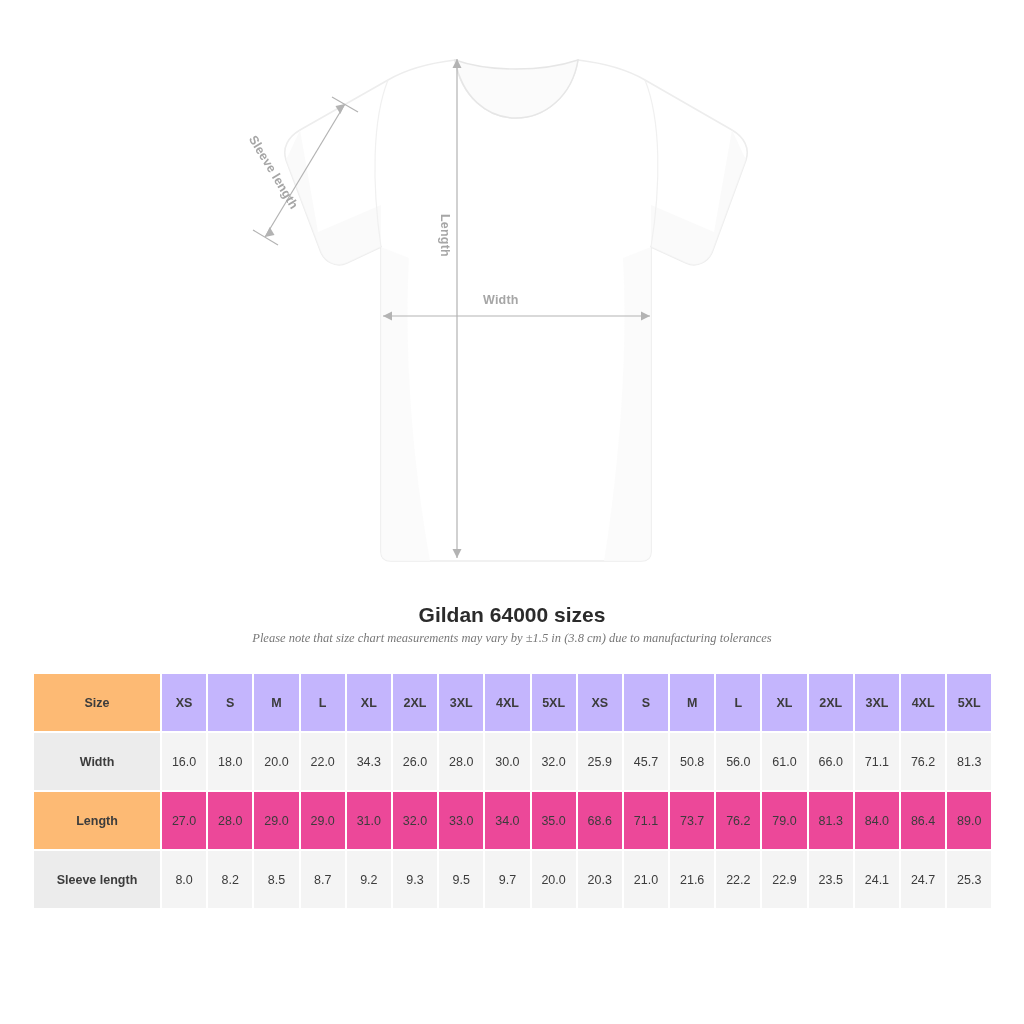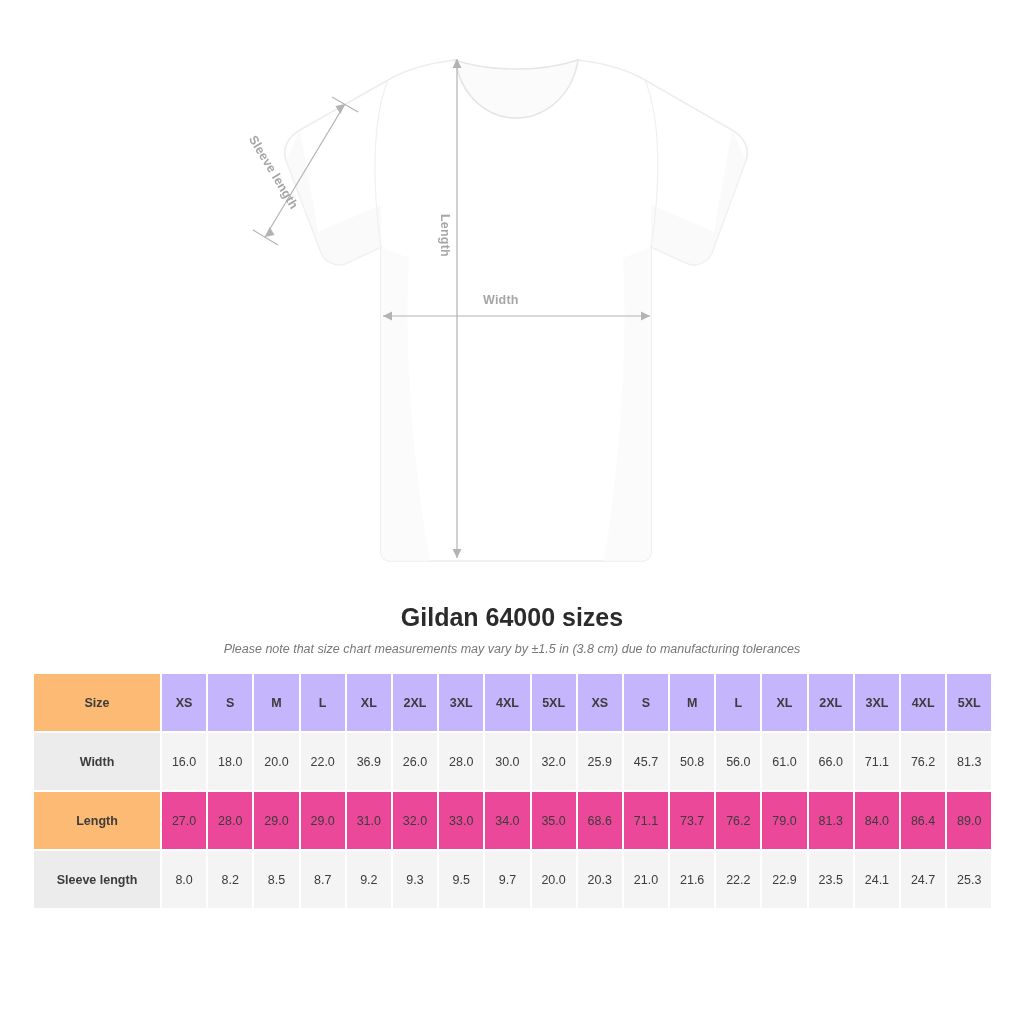--- a/index.html
+++ b/index.html
@@ -52,30 +52,31 @@
     transform: rotate(59deg);
     transform-origin: left top;
   }
 
   
   .title-block {
     text-align: center;
     margin-top: 18px;
   }
   .chart-title {
-    font-size: 25px;
+    font-size: 21px;
     font-weight: bold;
     color: #2b2b2b;
     margin: 0;
   }
   .chart-note {
     font-size: 12.5px;
     font-style: italic;
     color: #777777;
-    margin: 10px 0 0 0;
+    margin: 4px 0 0 0;
+    font-family: Liberation Serif, serif;
   }
 
   
   .table-wrap {
     position: absolute;
     left: 32px;
     top: 672px;
     width: 960px;
   }
   table.size-table {
@@ -236,21 +237,21 @@
           <td class="col-head">4XL</td>
           <td class="col-head">5XL</td>
         </tr>
 
         <tr class="band">
           <td class="row-head">Width</td>
           <td class="val">16.0</td>
           <td class="val">18.0</td>
           <td class="val">20.0</td>
           <td class="val">22.0</td>
-          <td class="val">36.9</td>
+          <td class="val">34.3</td>
           <td class="val">26.0</td>
           <td class="val">28.0</td>
           <td class="val">30.0</td>
           <td class="val">32.0</td>
           <td class="val">25.9</td>
           <td class="val">45.7</td>
           <td class="val">50.8</td>
           <td class="val">56.0</td>
           <td class="val">61.0</td>
           <td class="val">66.0</td>

